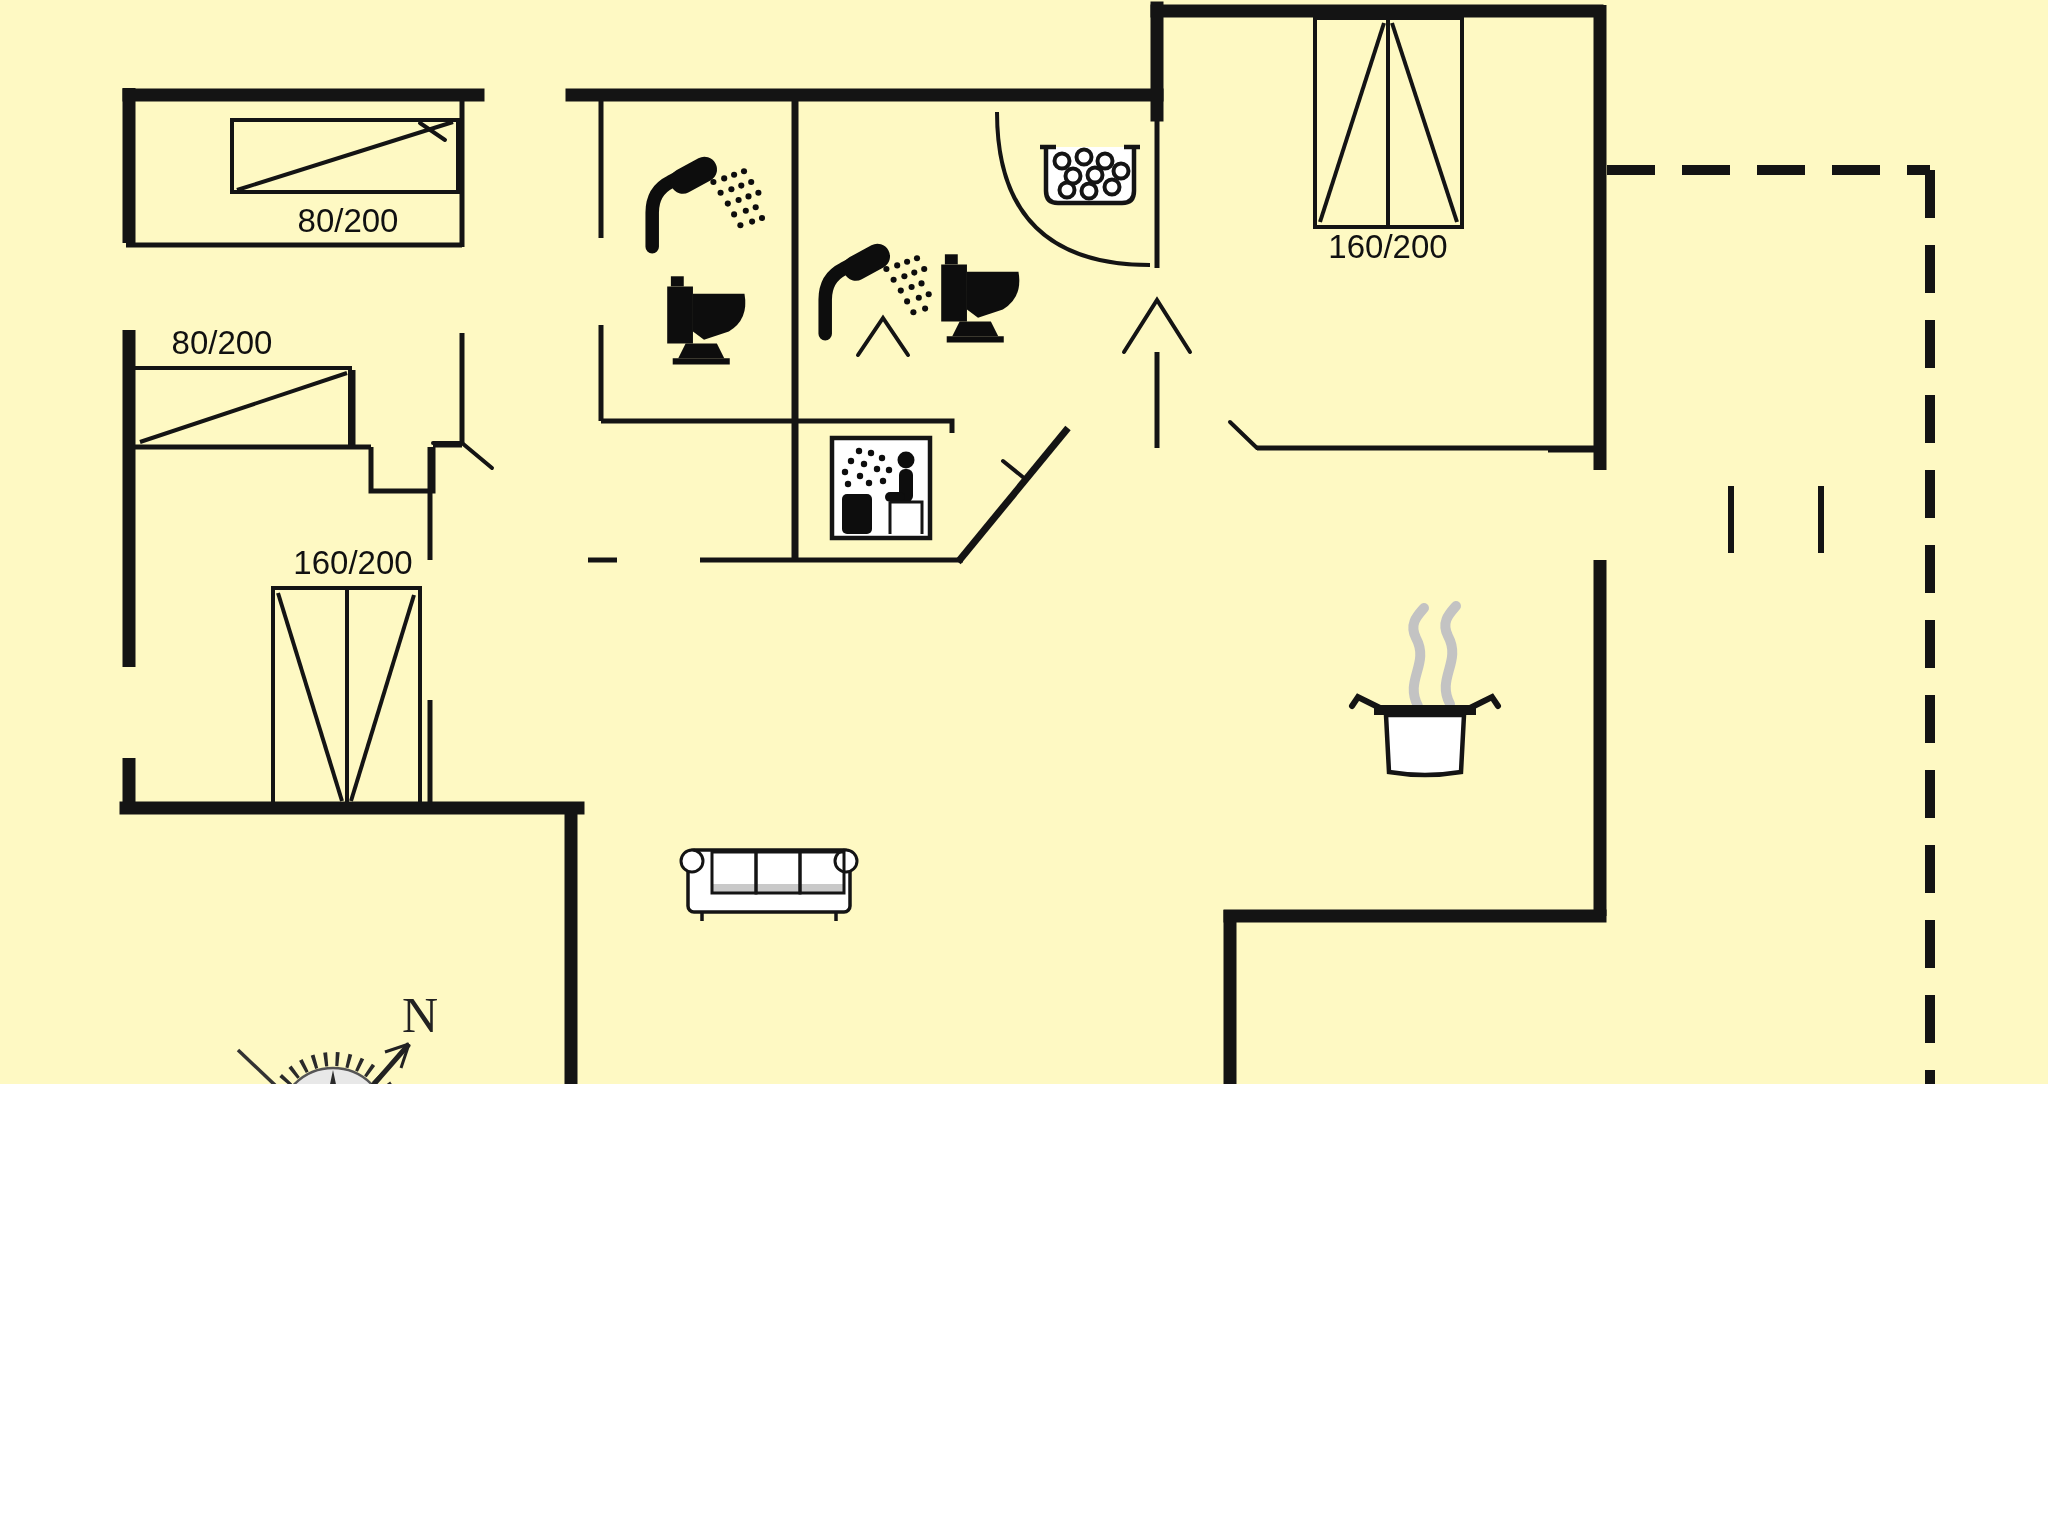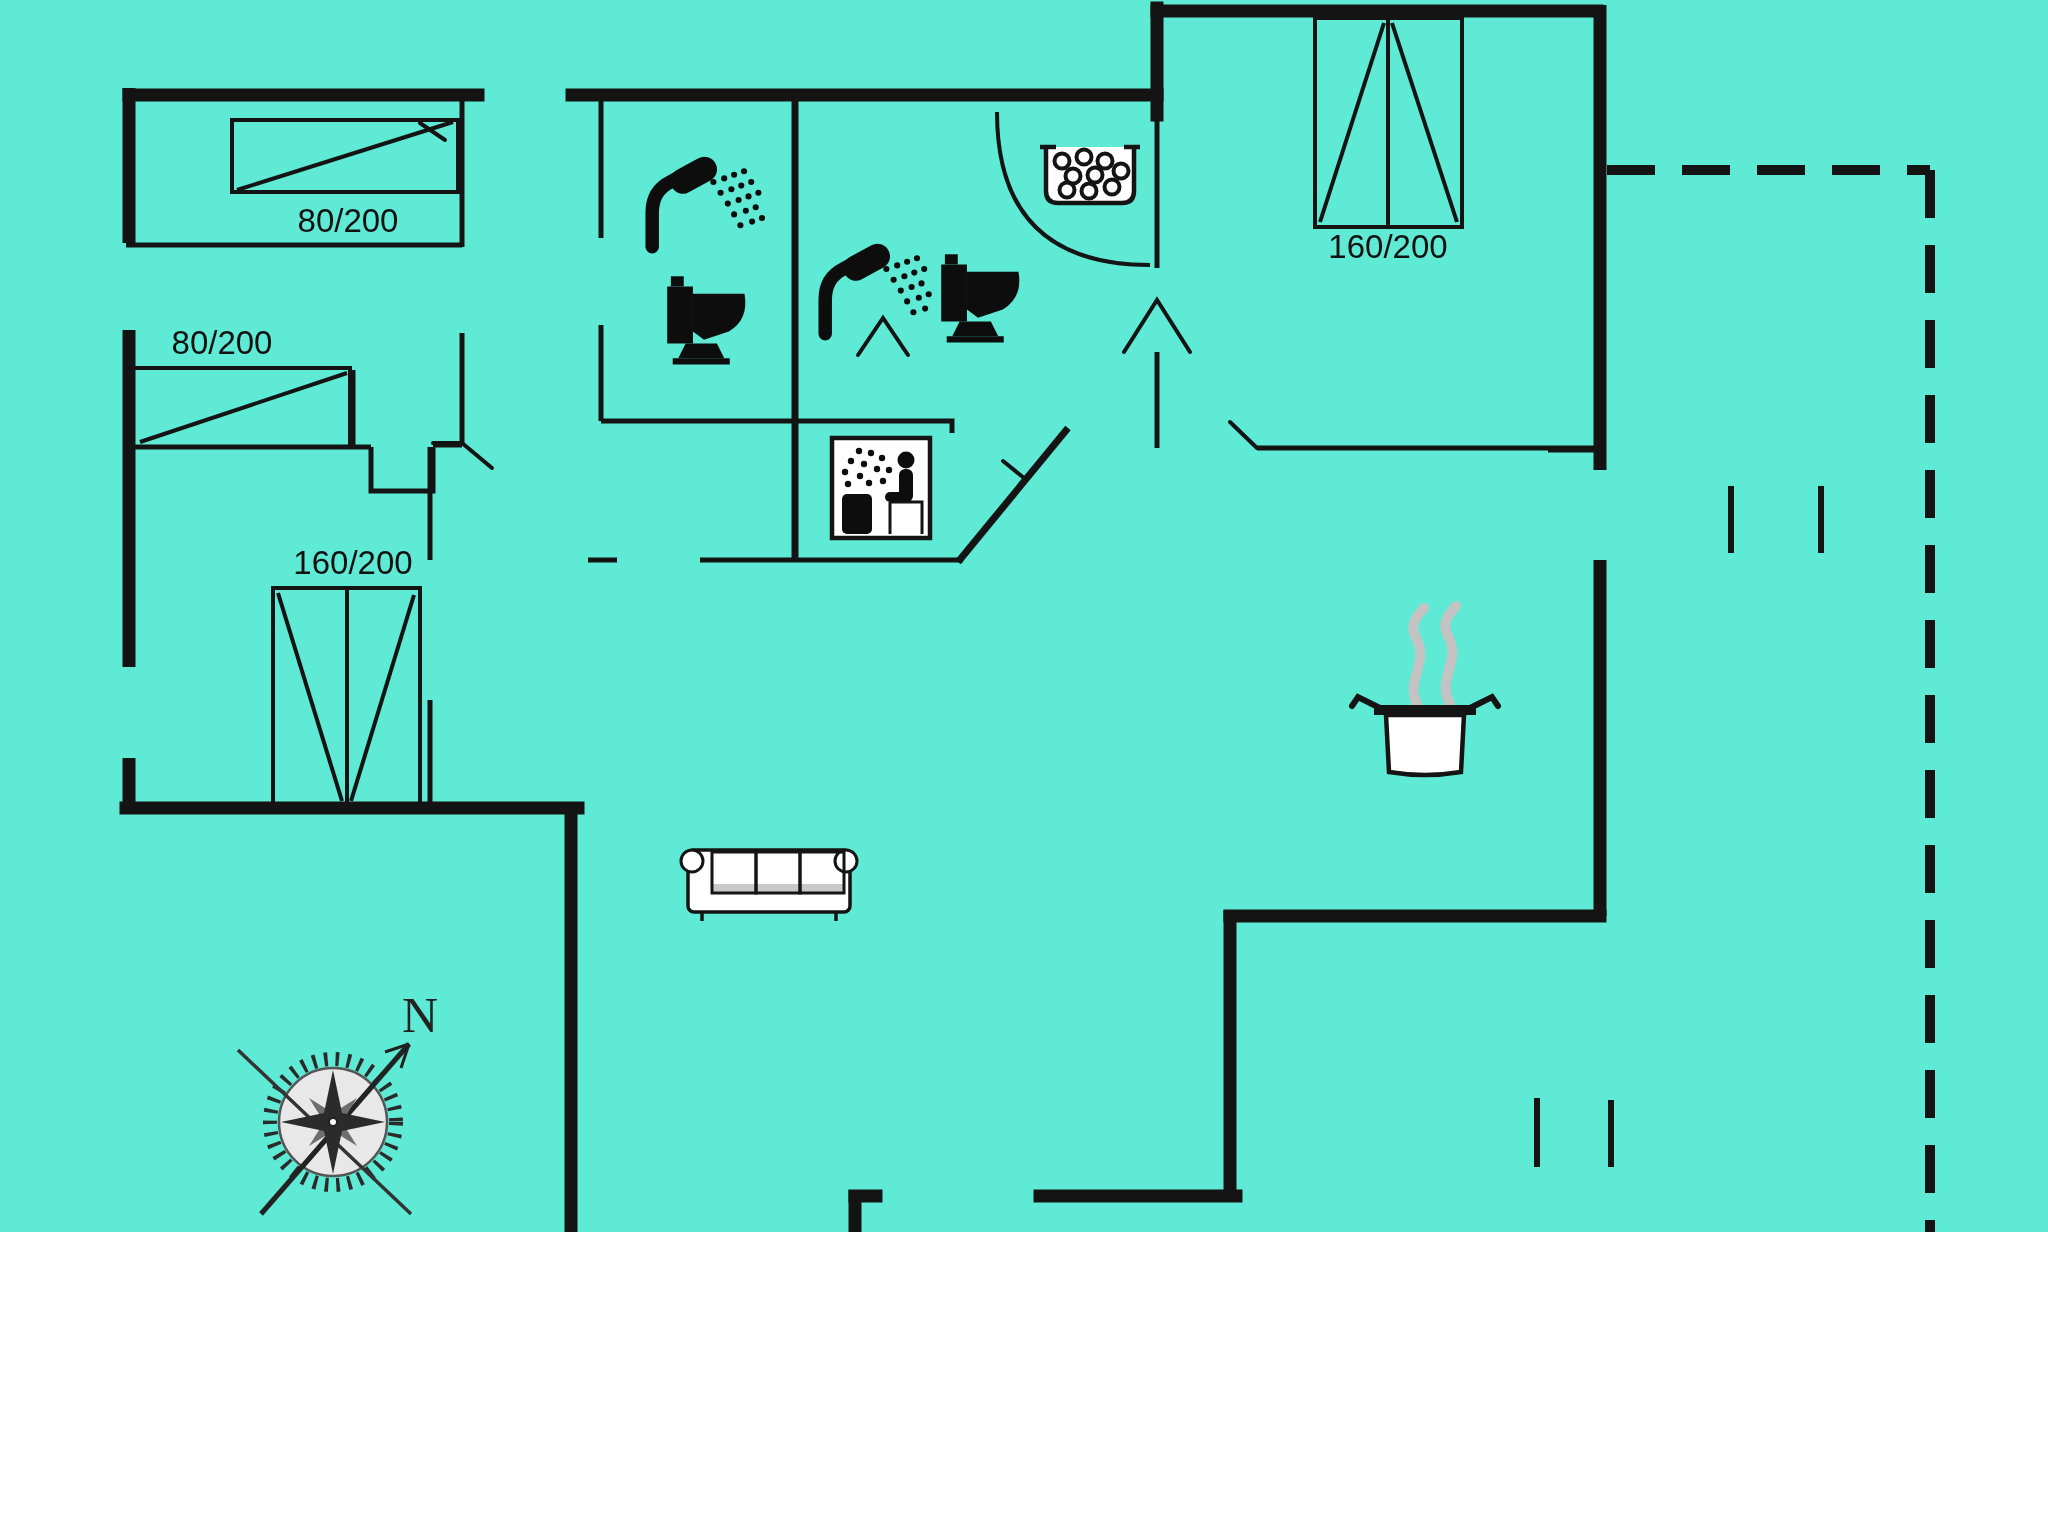--- a/index.html
+++ b/index.html
@@ -1,16 +1,16 @@
 <!DOCTYPE html>
 <html><head>
 <meta charset="utf-8">
 <style>
   html,body{margin:0;padding:0;background:#ffffff;}
-  .stage{width:2048px;height:1232px;background:#5eead4;position:relative;overflow:hidden;}
+  .stage{width:2048px;height:1084px;background:#fef9c3;position:relative;overflow:hidden;}
   svg{display:block;}
   .wall{stroke:#141414;stroke-width:13;fill:none;stroke-linecap:butt;}
   .wallcap{stroke:#141414;stroke-width:13;fill:none;stroke-linecap:square;}
   .thin{stroke:#141414;stroke-width:5;fill:none;}
   .med{stroke:#141414;stroke-width:7;fill:none;}
   .fixture{stroke:#141414;stroke-width:4;fill:none;}
   .leaf{stroke:#141414;stroke-width:4;fill:none;stroke-linecap:round;}
   .dash{stroke:#141414;stroke-width:10;fill:none;stroke-dasharray:48 27;}
   .tick{stroke:#141414;stroke-width:6;fill:none;}
   .blackfill{fill:#0d0d0d;stroke:none;}

